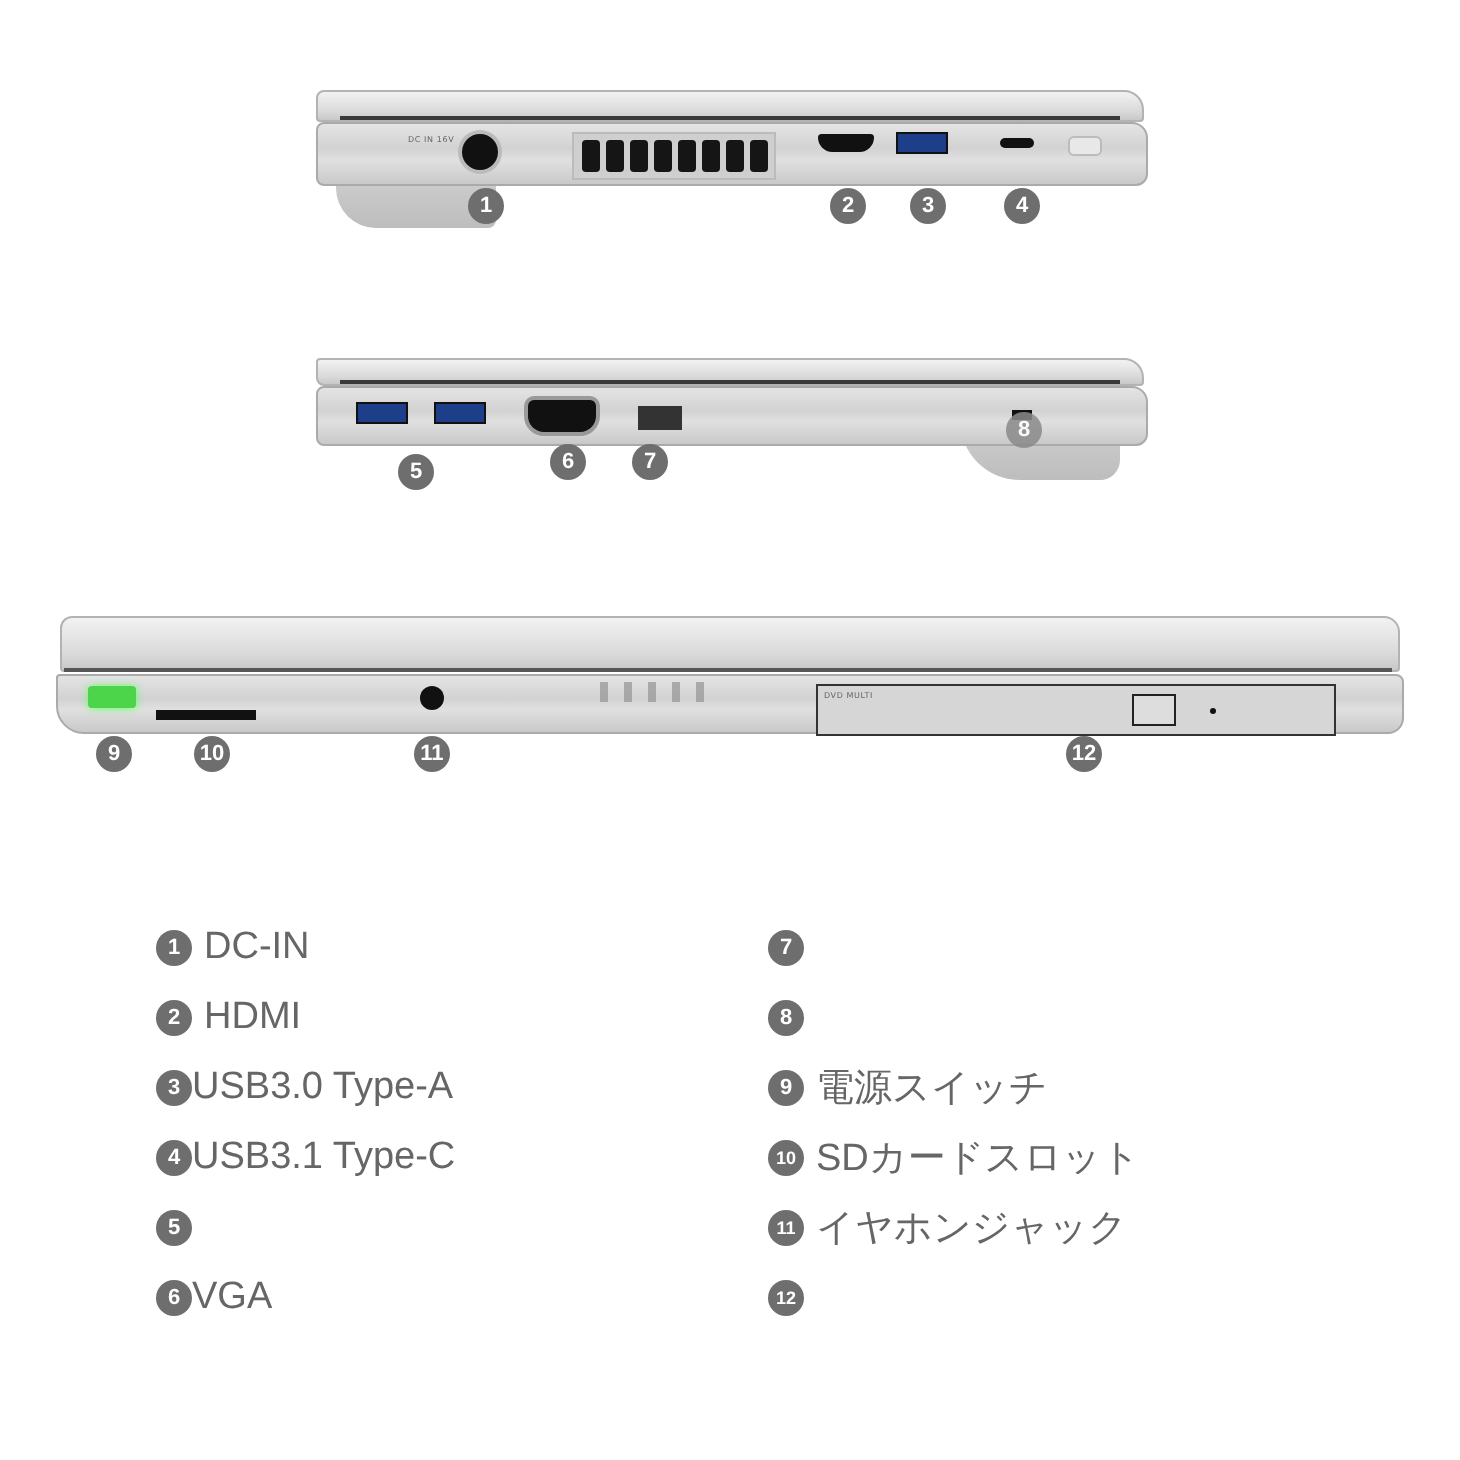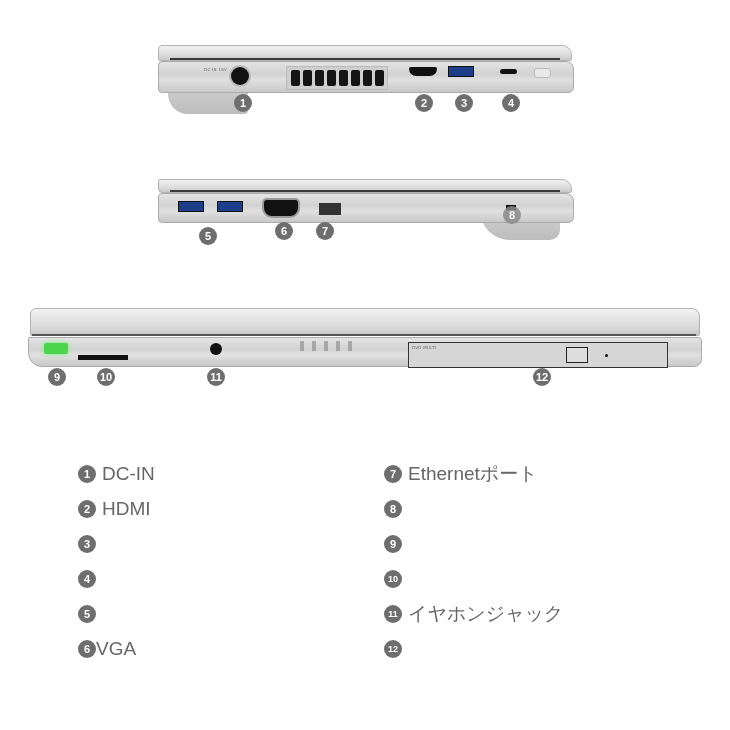--- a/index.html
+++ b/index.html
@@ -93,46 +93,49 @@
   <div class="legend-item gap">
       <span class="num">1</span>
       <span>DC-IN</span>
     </div>
   <div class="legend-item gap">
       <span class="num">2</span>
       <span>HDMI</span>
     </div>
   <div class="legend-item">
       <span class="num" style="margin-right:0">3</span>
+      <span>USB3.0 Type-A</span>
     </div>
   <div class="legend-item">
       <span class="num" style="margin-right:0">4</span>
+      <span>USB3.1 Type-C</span>
     </div>
   <div class="legend-item">
       <span class="num" style="margin-right:0">5</span>
     </div>
   <div class="legend-item">
       <span class="num" style="margin-right:0">6</span>
       <span>VGA</span>
     </div>
 </div>
 
 <div class="legend-col" style="left:384px;">
   <div class="legend-item gap">
       <span class="num">7</span>
-      <span>Ethernetポート</span>
     </div>
   <div class="legend-item gap">
       <span class="num">8</span>
     </div>
   <div class="legend-item gap">
       <span class="num">9</span>
+      <span>電源スイッチ</span>
     </div>
   <div class="legend-item gap">
       <span class="num" style="font-size:9px">10</span>
+      <span>SDカードスロット</span>
     </div>
   <div class="legend-item gap">
       <span class="num" style="font-size:9px">11</span>
       <span>イヤホンジャック</span>
     </div>
   <div class="legend-item gap">
       <span class="num" style="font-size:9px">12</span>
     </div>
 </div>
 

